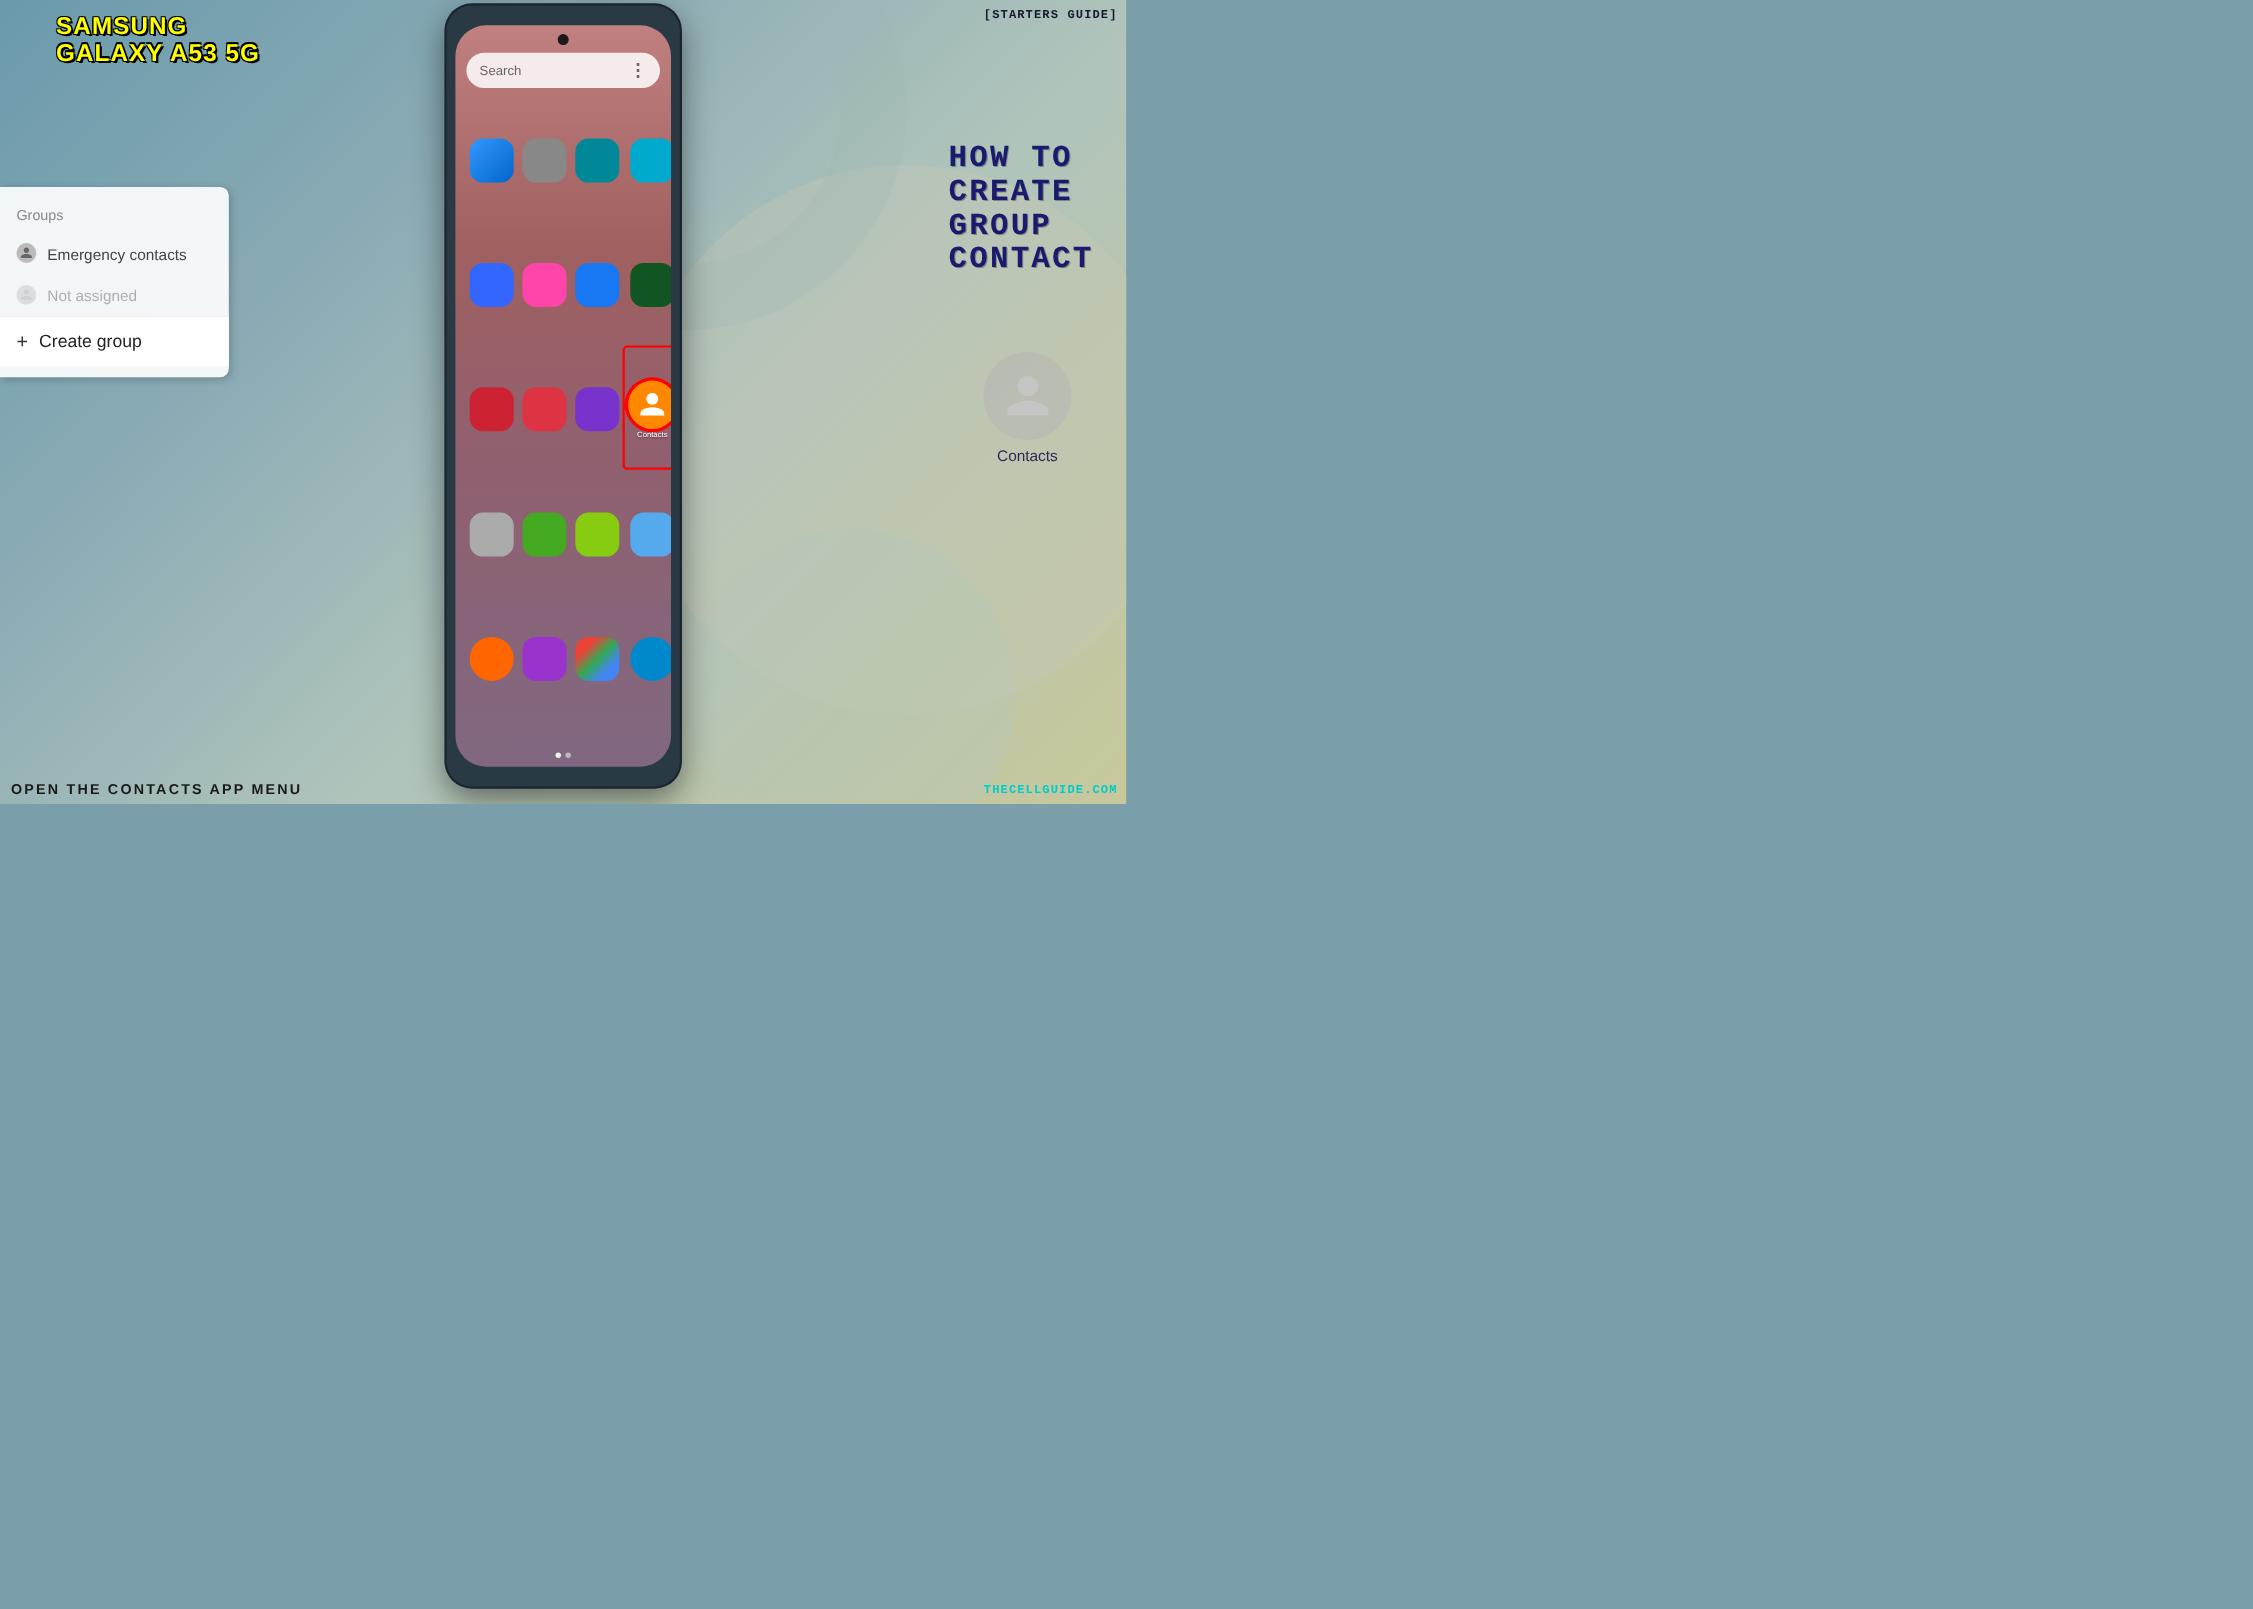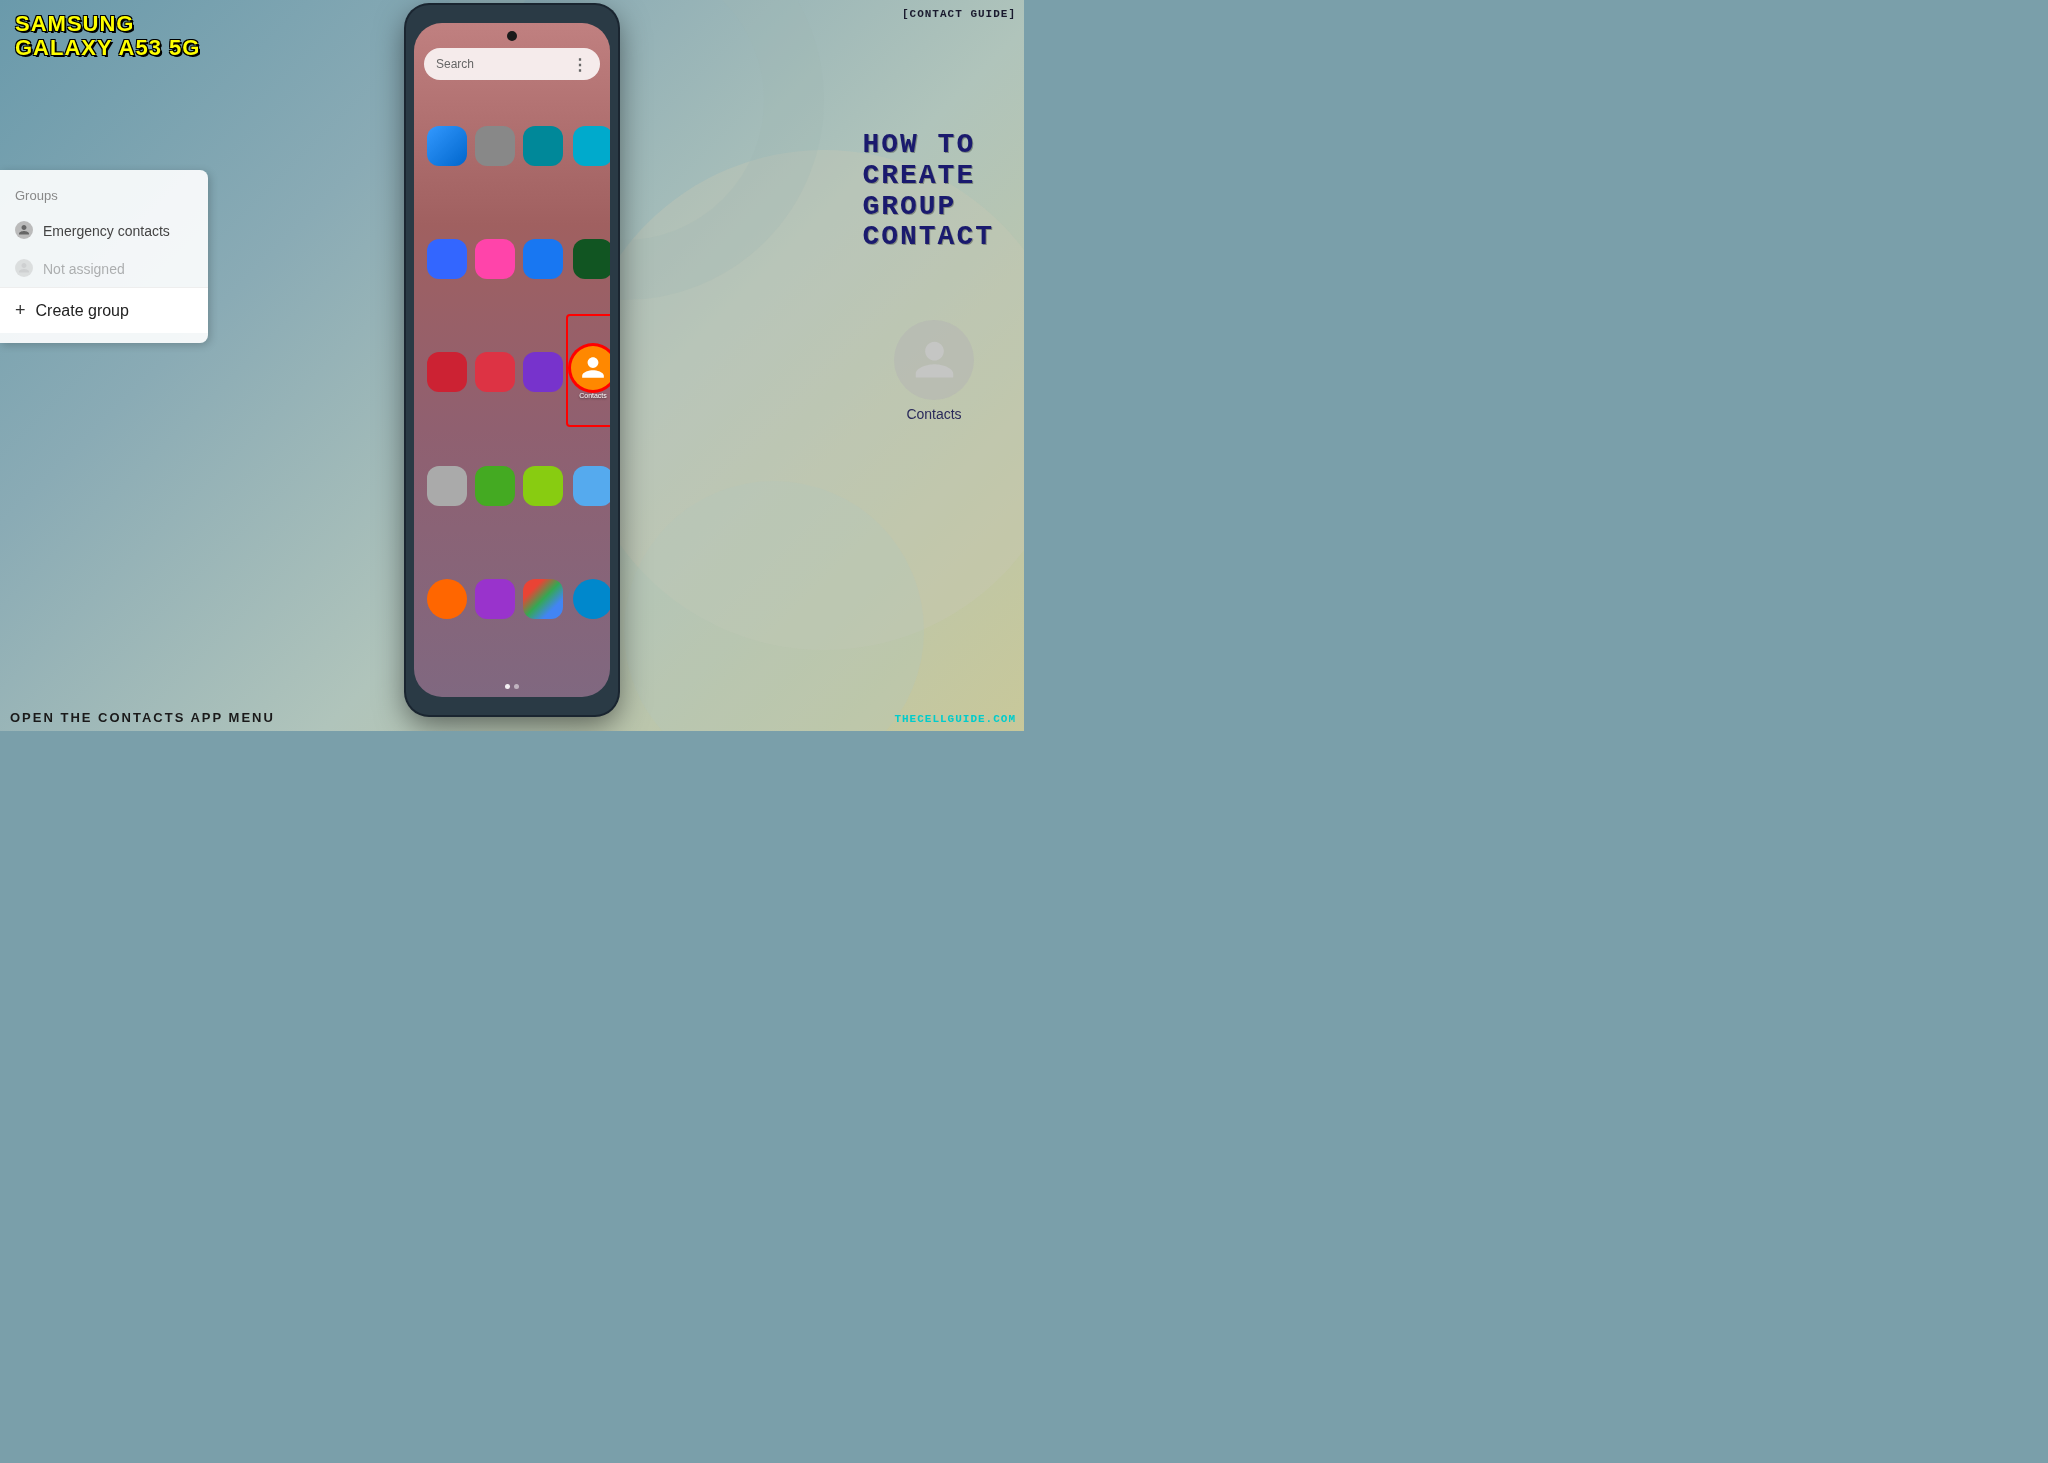--- a/index.html
+++ b/index.html
@@ -89,20 +89,21 @@
     }
     .title-top-left .line1, .title-top-left .line2 {
       display: block;
       font-size: 22px;
       font-weight: 900;
       font-family: Impact, 'Arial Black', sans-serif;
       color: #ffff00;
       text-shadow: 2px 2px 0 #000, -1px -1px 0 #000, 1px -1px 0 #000, -1px 1px 0 #000;
       letter-spacing: 1px;
       text-transform: uppercase;
+      margin-left: 36px;
     }
 
     
     .title-right {
       position: absolute;
       top: 130px;
       right: 30px;
       z-index: 10;
       text-align: left;
       line-height: 1.1;
@@ -383,21 +384,21 @@
     .app-blue4 { background: #0088cc; border-radius: 50%; }
   </style>
 </head>
 <body>
 
 <div class="bg"></div>
 <div class="shape-circle-large"></div>
 <div class="shape-circle-medium"></div>
 <div class="shape-arc"></div>
 
-<div class="watermark-top">[CONTACT GUIDE]</div>
+<div class="watermark-top">[STARTERS GUIDE]</div>
 
 <div class="title-top-left">
   <span class="line1">SAMSUNG</span>
   <span class="line2">GALAXY A53 5G</span>
 </div>
 
 <div class="title-right">
   <span>HOW TO</span>
   <span>CREATE</span>
   <span>GROUP</span>

